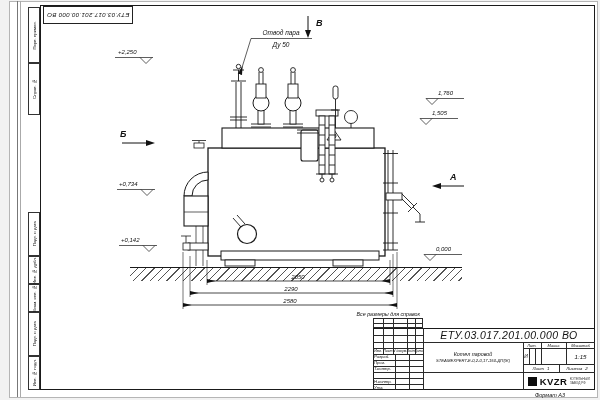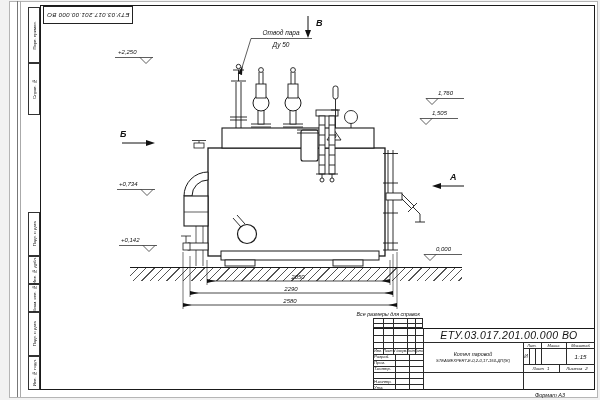--- a/index.html
+++ b/index.html
@@ -364,17 +364,27 @@
 
   <div class="abs cellt it" style="left:523px;top:364px;width:36px;height:8px;font-size:4.4px;gap:3px;">
     <span>Лист</span>
       <span>1</span>
   </div>
   <div class="abs cellt it" style="left:559px;top:364px;width:36px;height:8px;font-size:4.4px;gap:3px;">
     <span>Листов</span>
       <span>2</span>
   </div>
 
+  <div class="abs cellt" style="left:523px;top:372px;width:72px;height:18px;">
+    <div class="logo-row">
+      <div class="logo-sq"></div>
+      <div class="logo-txt">KVZR</div>
+      <div class="logo-sub">
+        <span>КОТЕЛЬНЫЙ</span>
+        <span>ЗАВОД РФ</span>
+      </div>
+    </div>
+  </div>
 
   <div class="abs cellt it" style="left:520px;top:391px;width:60px;height:7px;font-size:5.5px;">
     <span>Формат А3</span>
   </div>
 </div>
 
 </body></html>

